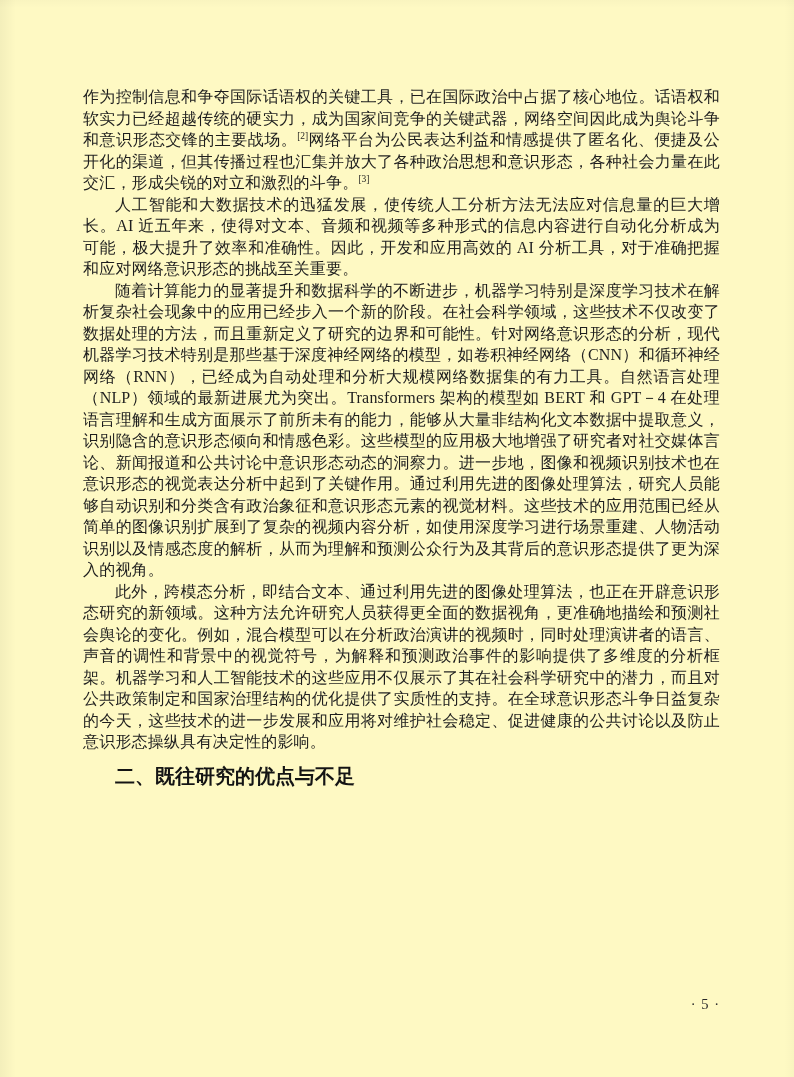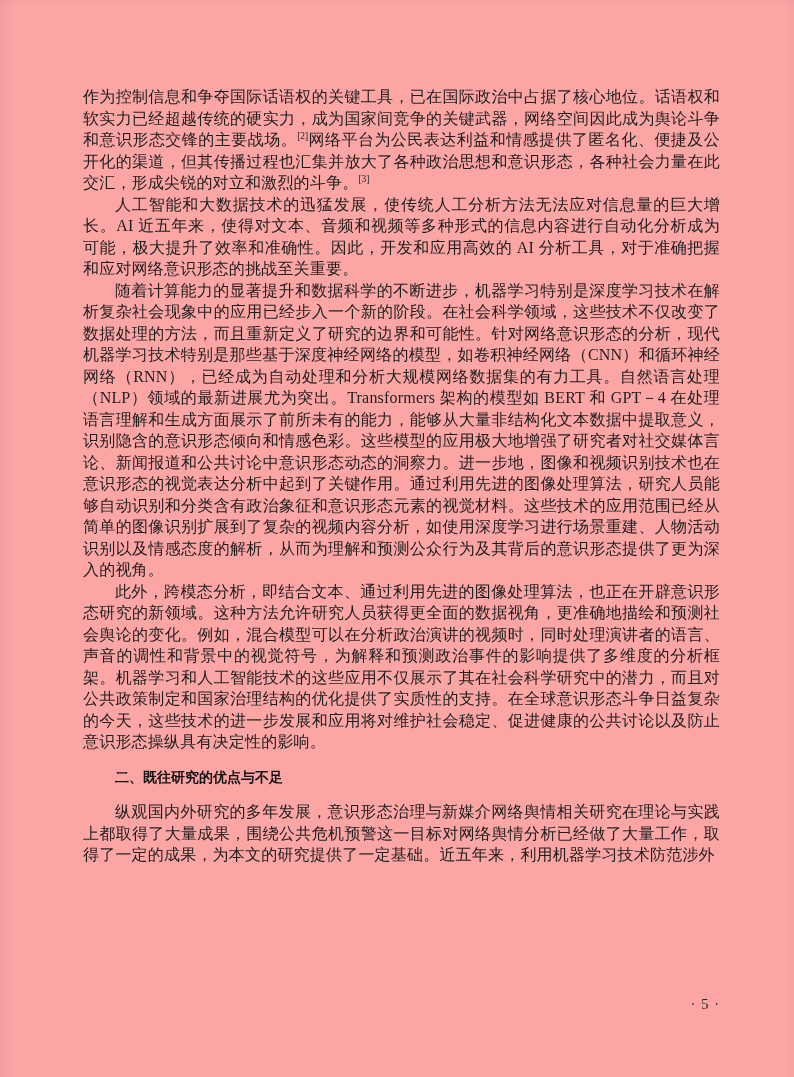--- a/index.html
+++ b/index.html
@@ -1,19 +1,19 @@
 <!DOCTYPE html>
 <html lang="zh"><head>
 <meta charset="utf-8">
 <style>
   html,body{margin:0;padding:0;background:#ffffff;}
   .page{
     position:relative;
     width:794px;height:1077px;
-    background:#fca5a5;
+    background:#fef9c3;
     overflow:hidden;
     font-family:"Liberation Serif","DejaVu Serif",serif;
     color:#1e1e1e;
   }
   
   .page::before{
     content:"";
     position:absolute;inset:0;
     background:
       linear-gradient(90deg, rgba(0,0,0,0.045) 0, rgba(0,0,0,0) 16px),
@@ -34,23 +34,23 @@
     letter-spacing:0.2px;
   }
   p.indent{ text-indent:32px; }
   sup.ref{
     font-size:9.5px;
     line-height:0;
     vertical-align:super;
     letter-spacing:0;
   }
   h2.section{
-    font-family:Liberation Serif, serif;
+    font-family:Liberation Mono, monospace;
     font-weight:700;
-    font-size:14px;
+    font-size:20px;
     line-height:21.5px;
     color:#141414;
     margin:14px 0 13px 32px;
   }
   .page-number{
     position:absolute;
     top:996px;
     left:83px;
     width:637px;
     text-align:right;
@@ -62,16 +62,15 @@
 </head>
 <body>
 
 <div class="page">
   <div class="content">
       <p class="body-para"><span>作为控制信息和争夺国际话语权的关键工具，已在国际政治中占据了核心地位。话语权和软实力已经超越传统的硬实力，成为国家间竞争的关键武器，网络空间因此成为舆论斗争和意识形态交锋的主要战场。</span><sup class="ref">[2]</sup><span>网络平台为公民表达利益和情感提供了匿名化、便捷及公开化的渠道，但其传播过程也汇集并放大了各种政治思想和意识形态，各种社会力量在此交汇，形成尖锐的对立和激烈的斗争。</span><sup class="ref">[3]</sup></p>
       <p class="body-para indent"><span>人工智能和大数据技术的迅猛发展，使传统人工分析方法无法应对信息量的巨大增长。AI 近五年来，使得对文本、音频和视频等多种形式的信息内容进行自动化分析成为可能，极大提升了效率和准确性。因此，开发和应用高效的 AI 分析工具，对于准确把握和应对网络意识形态的挑战至关重要。</span></p>
       <p class="body-para indent"><span>随着计算能力的显著提升和数据科学的不断进步，机器学习特别是深度学习技术在解析复杂社会现象中的应用已经步入一个新的阶段。在社会科学领域，这些技术不仅改变了数据处理的方法，而且重新定义了研究的边界和可能性。针对网络意识形态的分析，现代机器学习技术特别是那些基于深度神经网络的模型，如卷积神经网络（CNN）和循环神经网络（RNN），已经成为自动处理和分析大规模网络数据集的有力工具。自然语言处理（NLP）领域的最新进展尤为突出。Transformers 架构的模型如 BERT 和 GPT－4 在处理语言理解和生成方面展示了前所未有的能力，能够从大量非结构化文本数据中提取意义，识别隐含的意识形态倾向和情感色彩。这些模型的应用极大地增强了研究者对社交媒体言论、新闻报道和公共讨论中意识形态动态的洞察力。进一步地，图像和视频识别技术也在意识形态的视觉表达分析中起到了关键作用。通过利用先进的图像处理算法，研究人员能够自动识别和分类含有政治象征和意识形态元素的视觉材料。这些技术的应用范围已经从简单的图像识别扩展到了复杂的视频内容分析，如使用深度学习进行场景重建、人物活动识别以及情感态度的解析，从而为理解和预测公众行为及其背后的意识形态提供了更为深入的视角。</span></p>
       <p class="body-para indent"><span>此外，跨模态分析，即结合文本、通过利用先进的图像处理算法，也正在开辟意识形态研究的新领域。这种方法允许研究人员获得更全面的数据视角，更准确地描绘和预测社会舆论的变化。例如，混合模型可以在分析政治演讲的视频时，同时处理演讲者的语言、声音的调性和背景中的视觉符号，为解释和预测政治事件的影响提供了多维度的分析框架。机器学习和人工智能技术的这些应用不仅展示了其在社会科学研究中的潜力，而且对公共政策制定和国家治理结构的优化提供了实质性的支持。在全球意识形态斗争日益复杂的今天，这些技术的进一步发展和应用将对维护社会稳定、促进健康的公共讨论以及防止意识形态操纵具有决定性的影响。</span></p>
       <h2 class="section">二、既往研究的优点与不足</h2>
-      <p class="body-para indent"><span>纵观国内外研究的多年发展，意识形态治理与新媒介网络舆情相关研究在理论与实践上都取得了大量成果，围绕公共危机预警这一目标对网络舆情分析已经做了大量工作，取得了一定的成果，为本文的研究提供了一定基础。近五年来，利用机器学习技术防范涉外</span></p>
     </div>
   <div class="page-number">· 5 ·</div>
 </div>
 
 </body></html>

